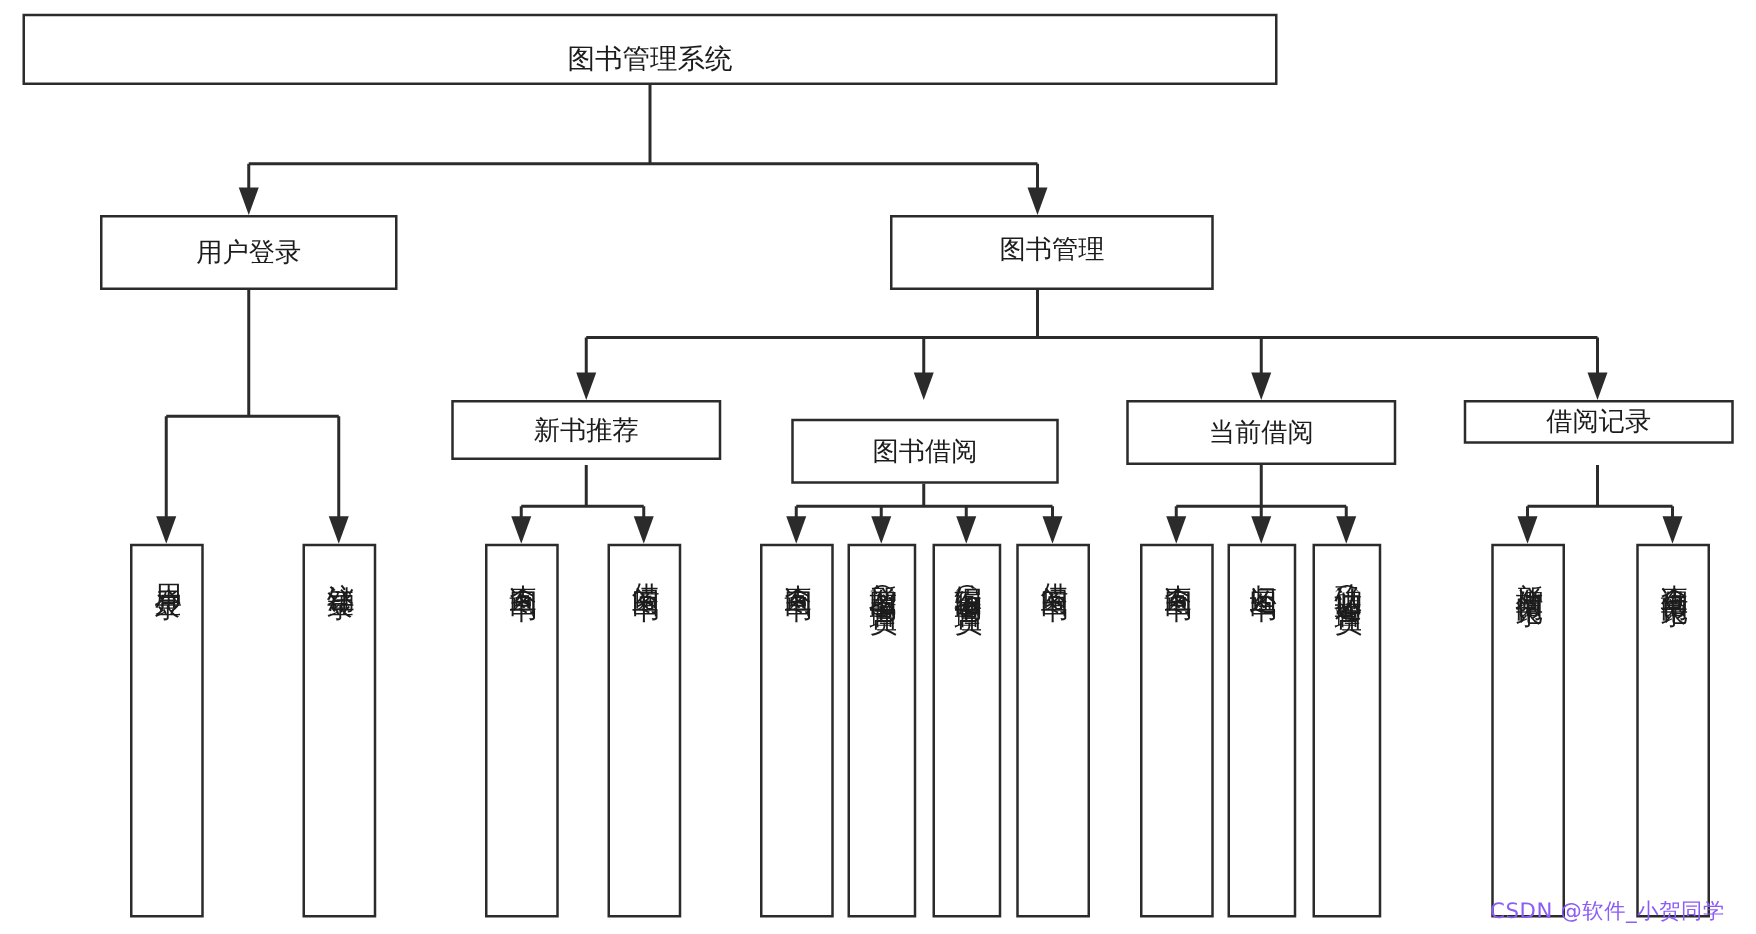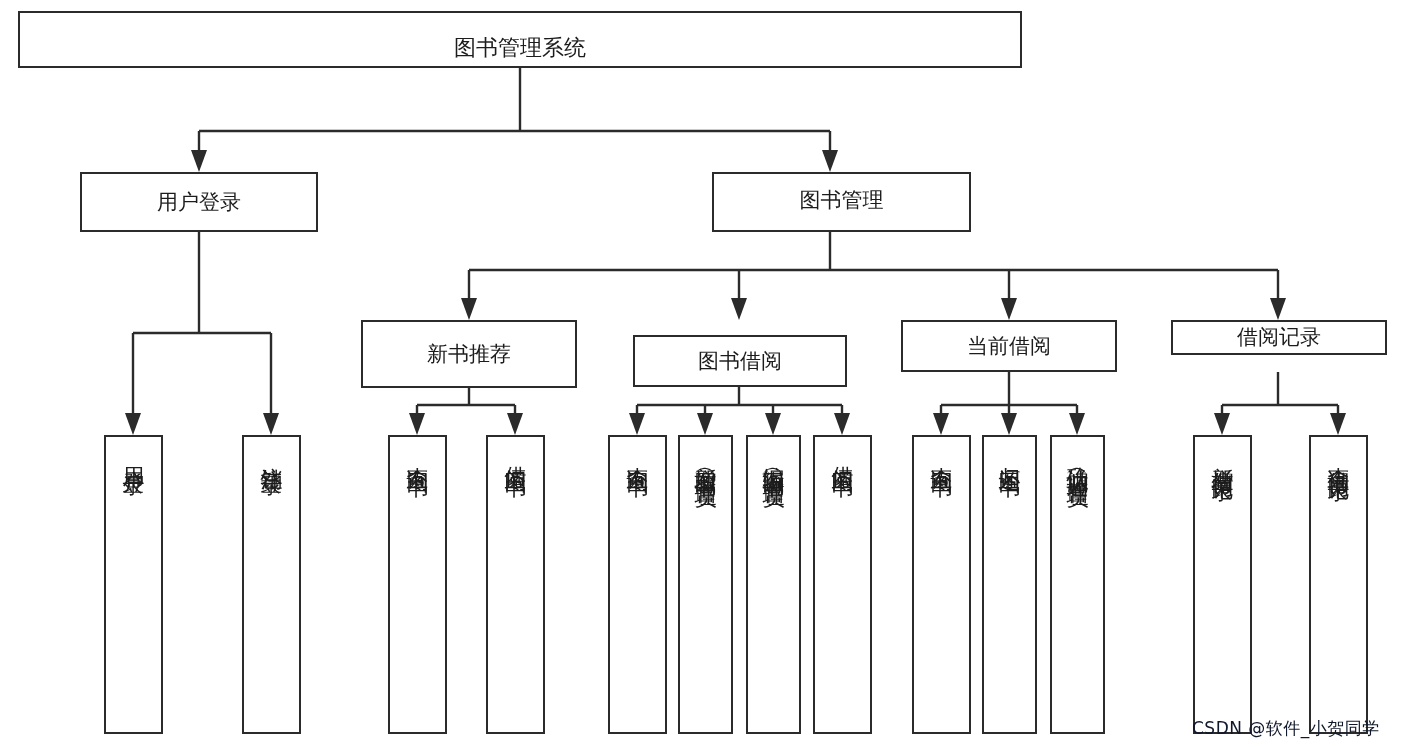--- a/index.html
+++ b/index.html
@@ -75,21 +75,21 @@
     text-orientation: upright;
     font-size: 22px;
     letter-spacing: 3px;
     line-height: 1;
     white-space: nowrap;
   }
   
   #watermark {
     position: absolute;
     z-index: 5;
-    color: #0f172a;
+    color: #8b5cf6;
     font-size: 17px;
     white-space: nowrap;
     pointer-events: none;
     letter-spacing: 0.5px;
   }
 </style>
 </head>
 <body>
 
 <div id="canvas">
@@ -163,21 +163,21 @@
   </div>
 
   <div class="node horiz" style="left:80px; top:172px; width:238px; height:60px;">
     <span class="label">用户登录</span>
   </div>
 
   <div class="node horiz" style="left:712px; top:172px; width:259px; height:60px;font-family:Liberation Mono, monospace;">
     <span class="label">图书管理</span>
   </div>
 
-  <div class="node horiz" style="left:361px; top:320px; width:216px; height:68px;">
+  <div class="node horiz" style="left:361px; top:320px; width:216px; height:48px;">
     <span class="label">新书推荐</span>
   </div>
 
   <div class="node horiz" style="left:633px; top:335px; width:214px; height:52px;">
     <span class="label">图书借阅</span>
   </div>
 
   <div class="node horiz" style="left:901px; top:320px; width:216px; height:52px;">
     <span class="label">当前借阅</span>
   </div>

